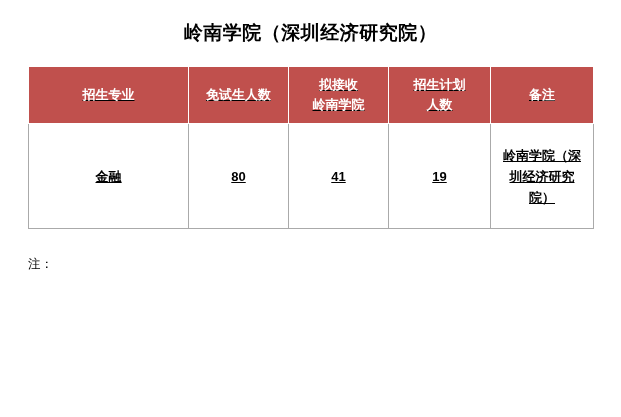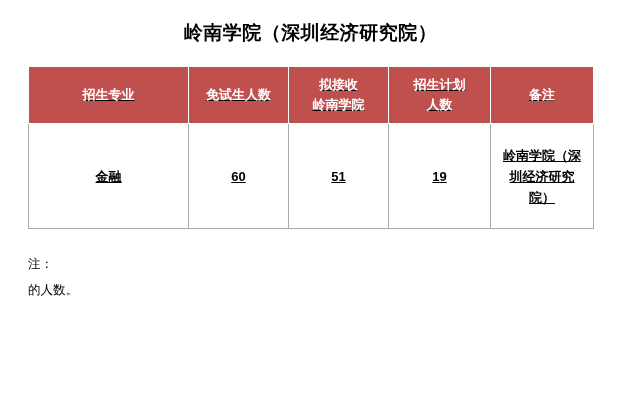--- a/index.html
+++ b/index.html
@@ -116,27 +116,26 @@
             <div>人数</div>
           </th>
           <th>
             <div>备注</div>
           </th>
         </tr>
       </thead>
       <tbody>
         <tr>
           <td>金融</td>
-          <td>60</td>
-          <td>51</td>
+          <td>80</td>
+          <td>41</td>
           <td>19</td>
           <td class="note-cell">岭南学院（深圳经济研究院）</td>
         </tr>
       </tbody>
     </table>
   </div>
 
   <div class="footnotes">
     <div class="footnote-line">注：</div>
-    <div class="footnote-line">的人数。</div>
   </div>
 
 </div>
 
 </body></html>

